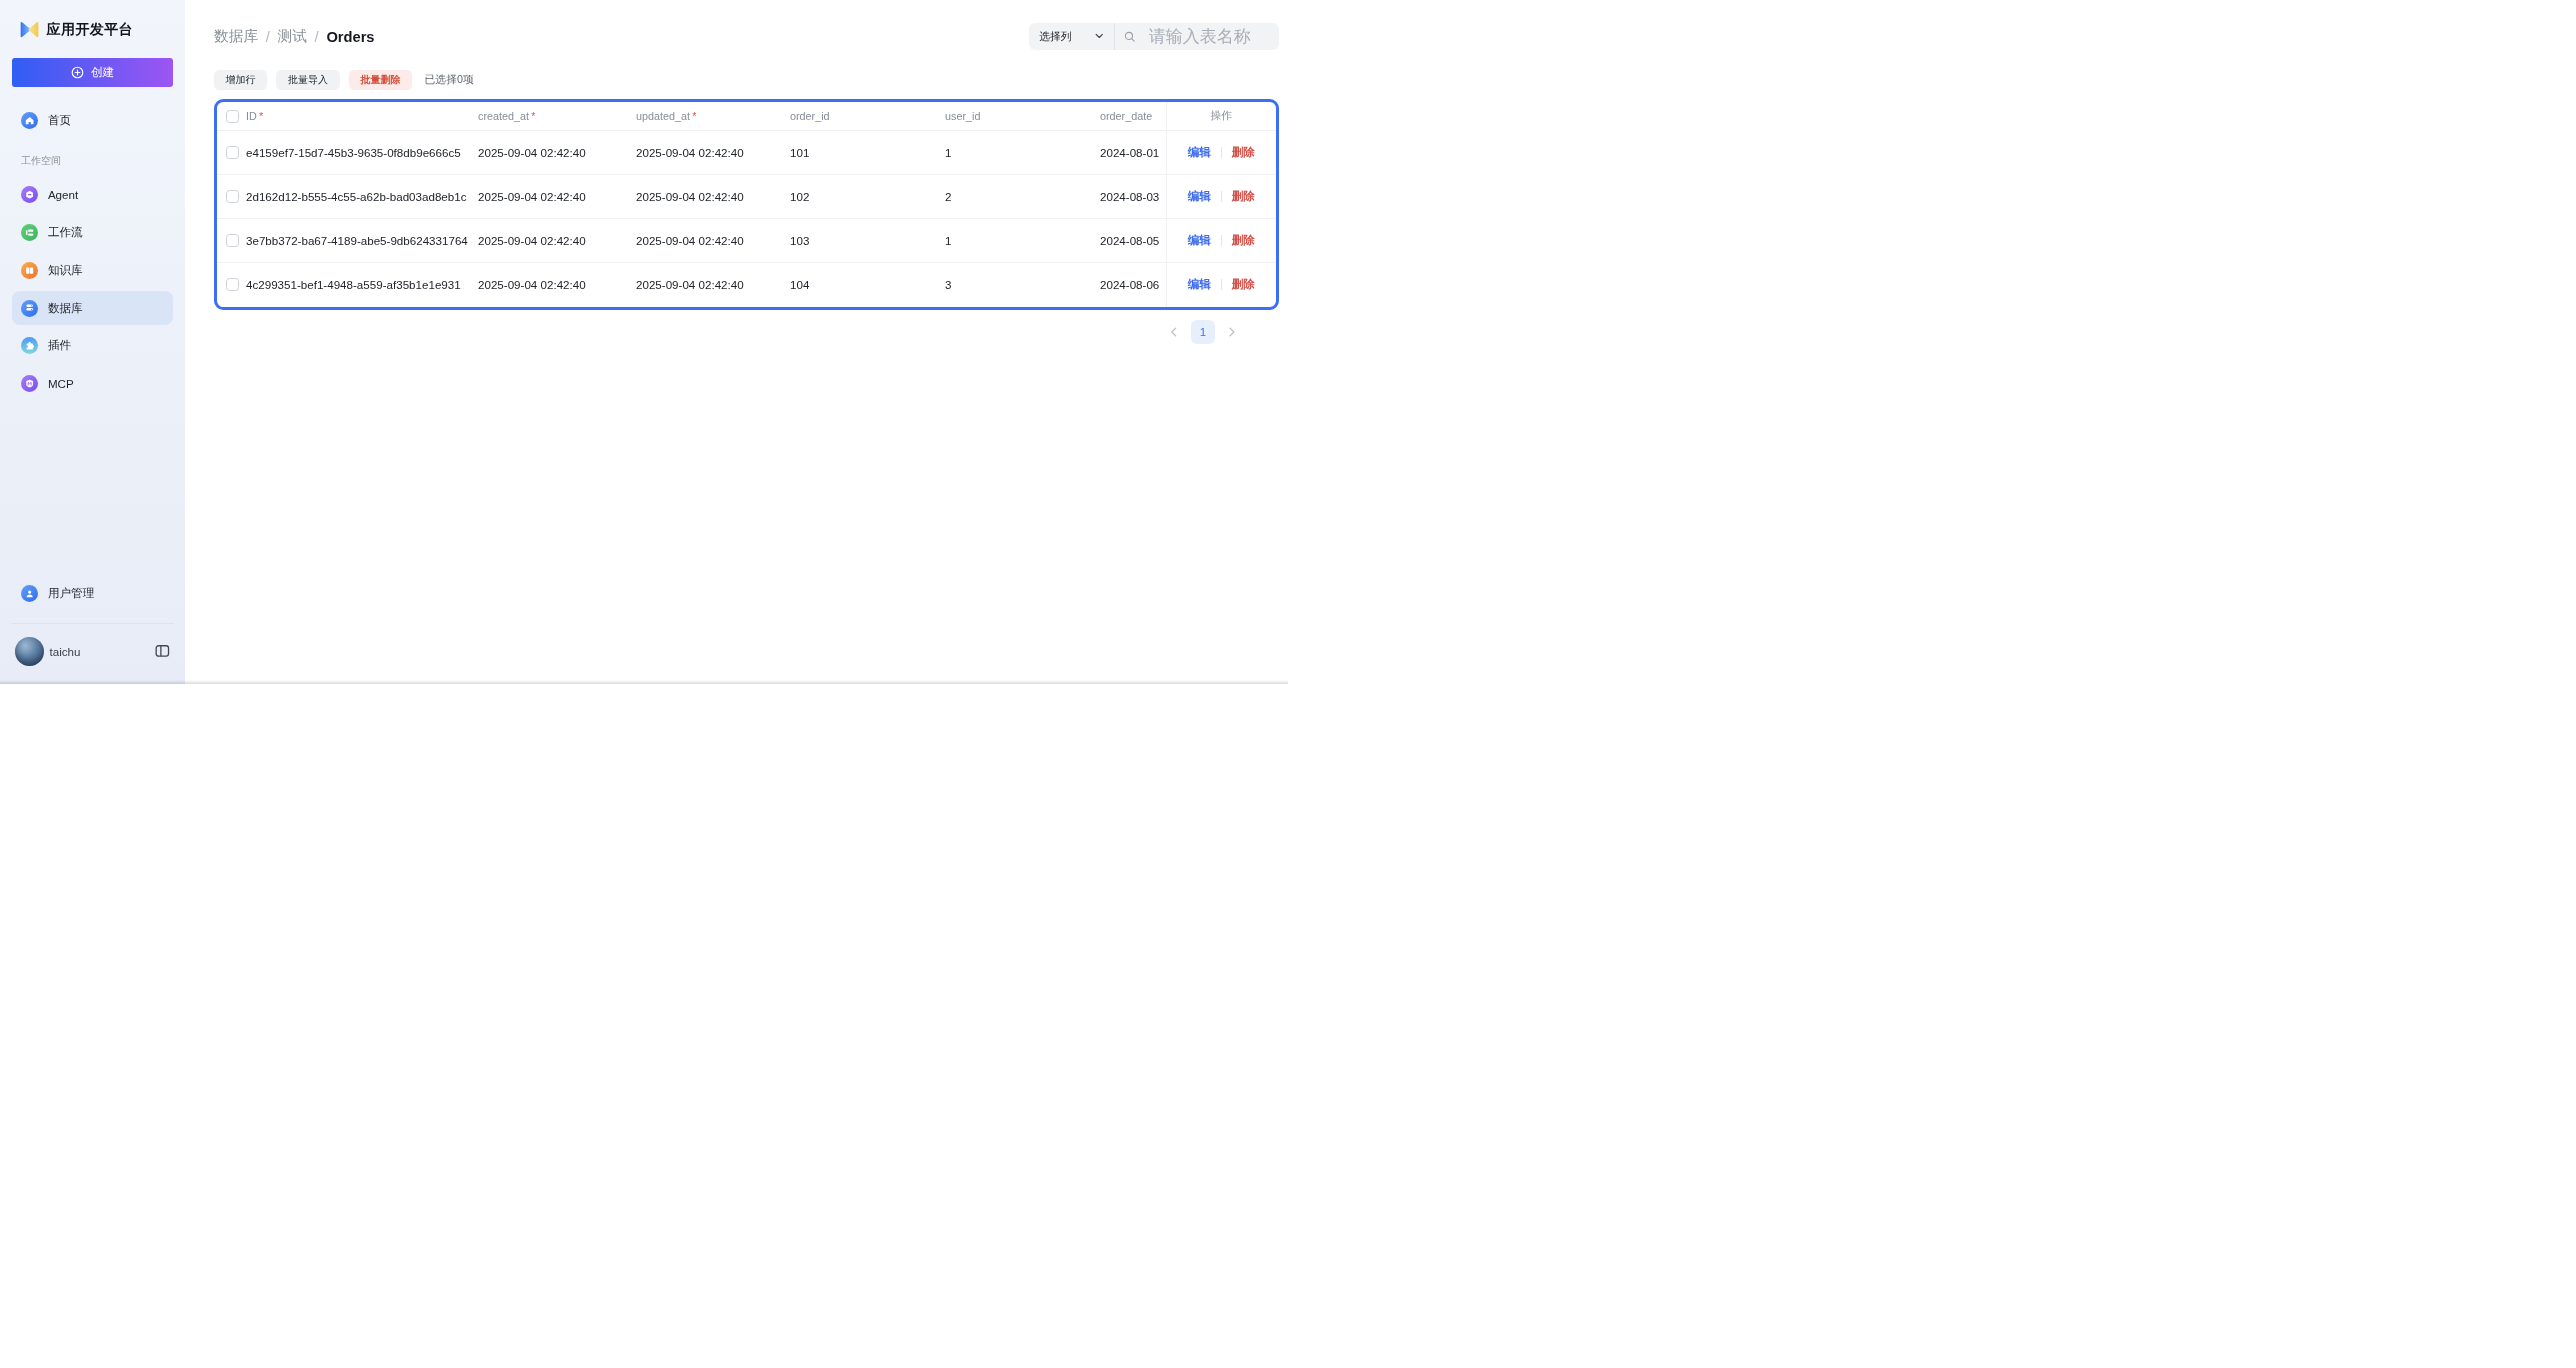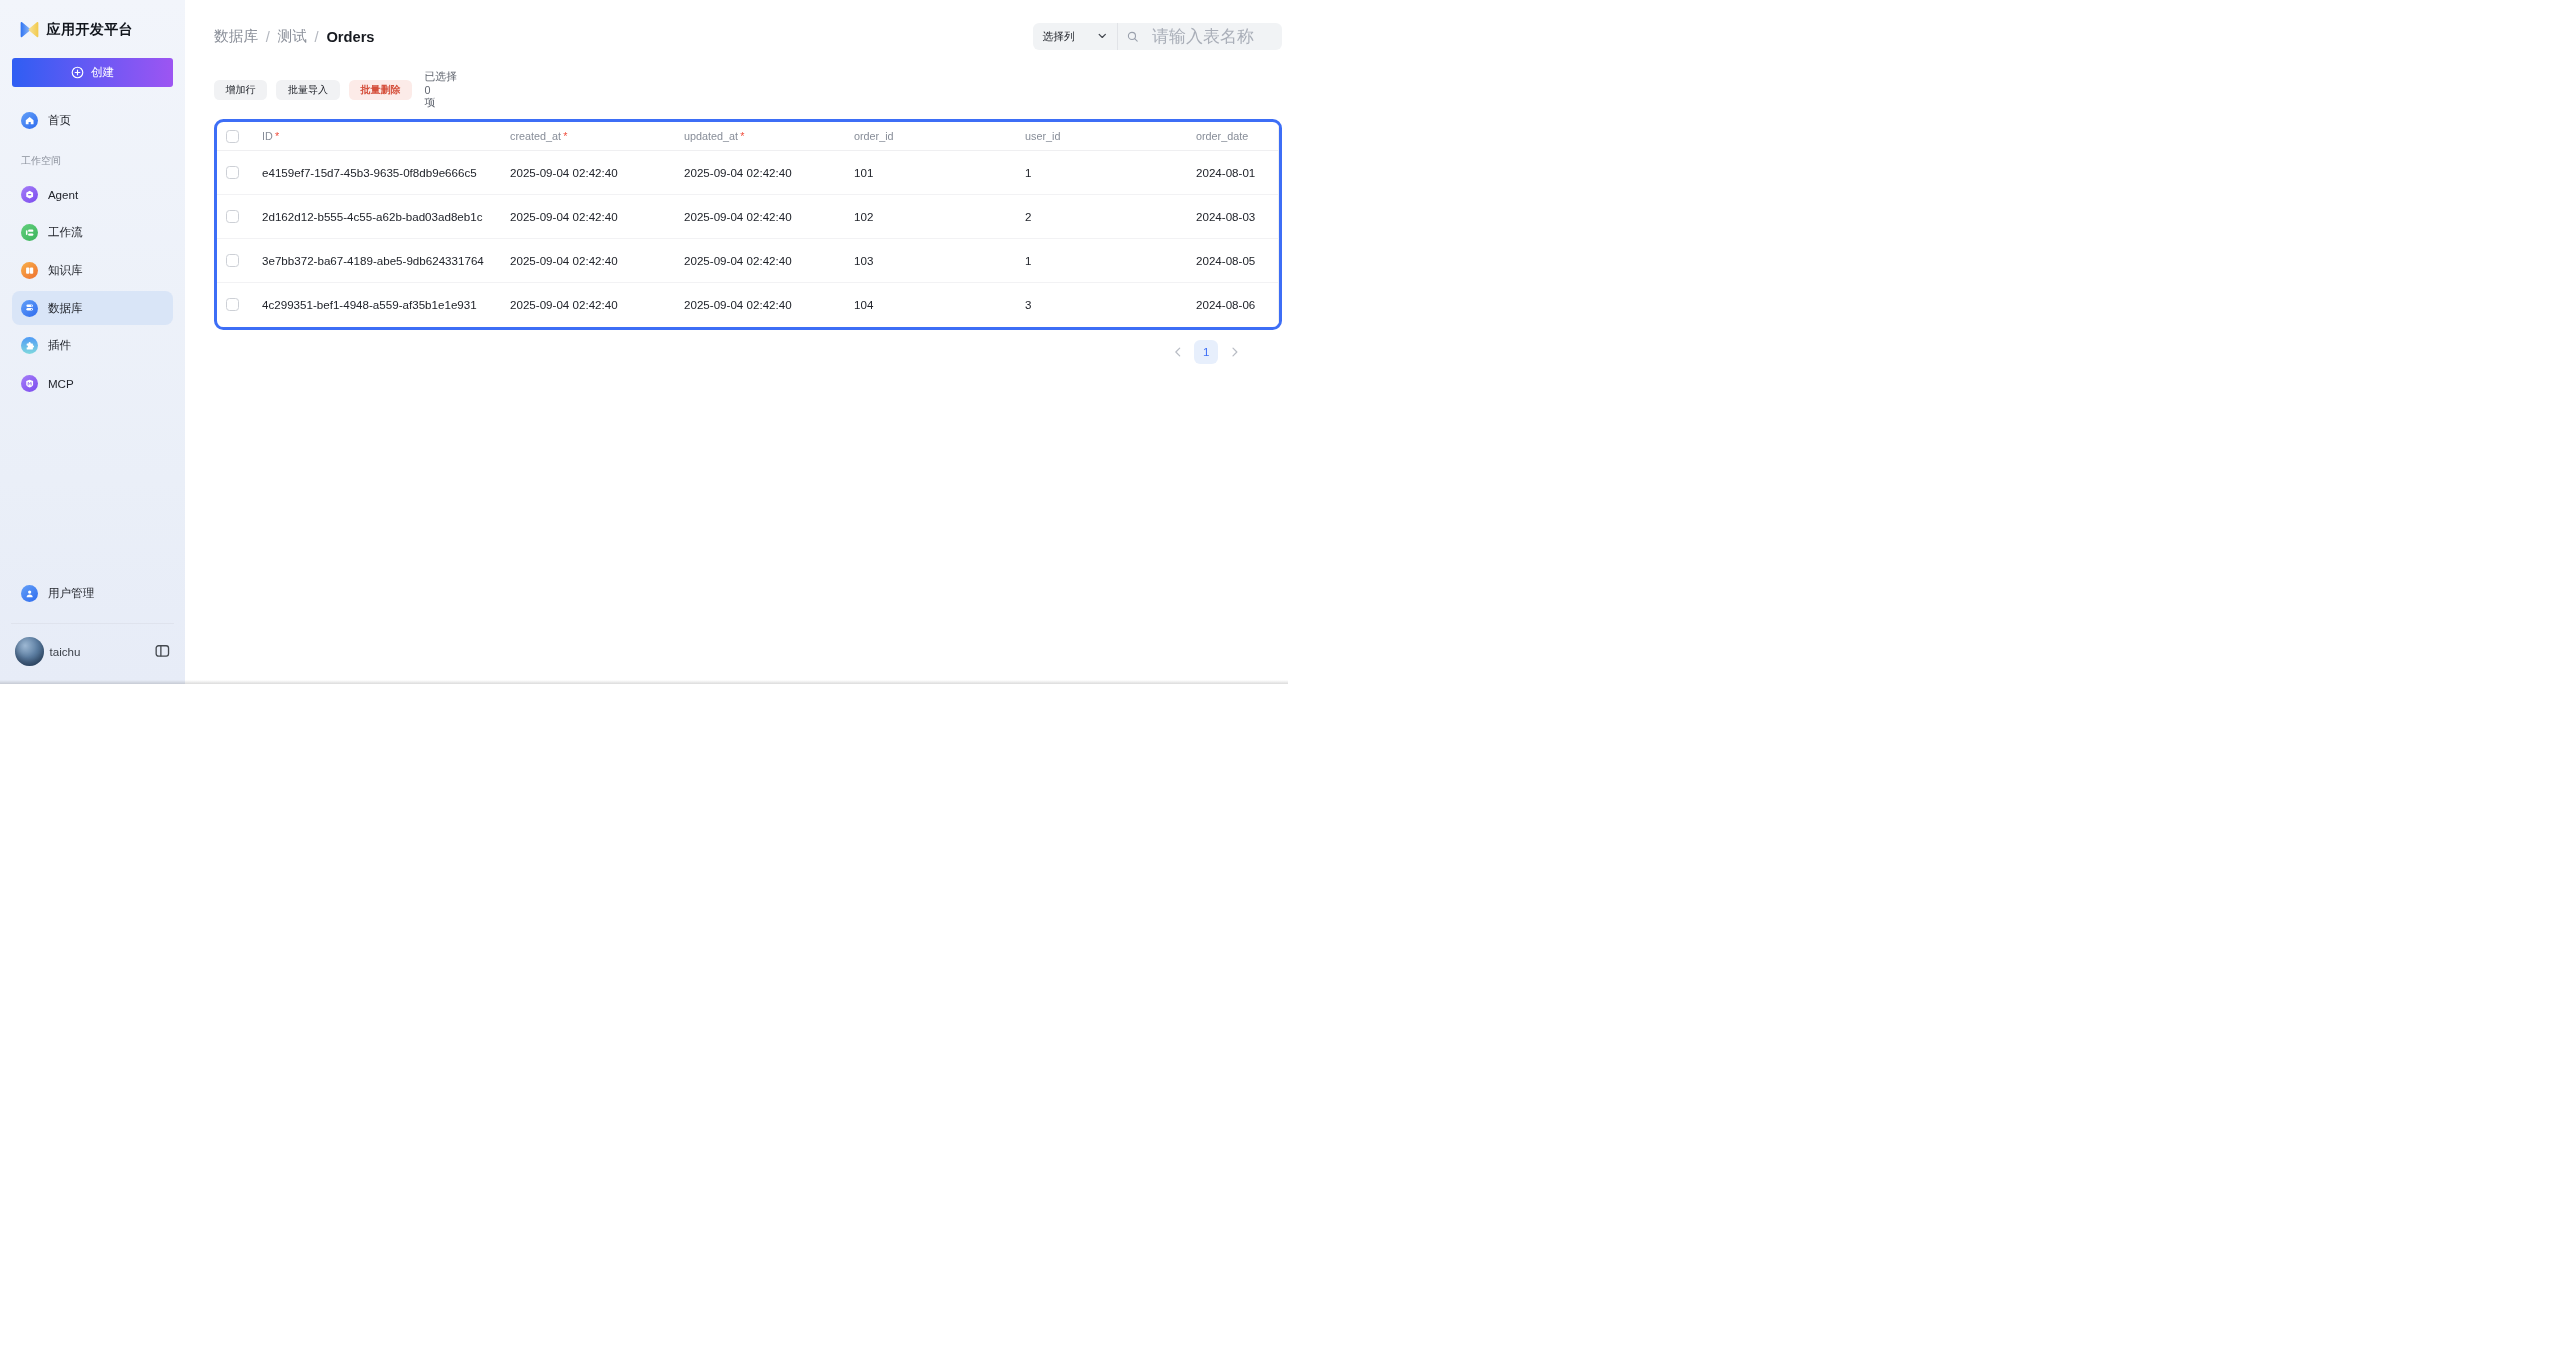--- a/index.html
+++ b/index.html
@@ -39,25 +39,25 @@
   .header-controls { display:flex; align-items:center; height:27px; background:#f1f3f5; border-radius:6.2px; overflow:hidden; }
   .col-select { display:flex; align-items:center; gap:23px; padding:0 10.8px 0 10px; height:100%; cursor:pointer; font-size:10.8px; color:#23262d; }
   .ctrl-divider { width:0.8px; height:27px; background:#e1e3e7; }
   .search-box { display:flex; align-items:center; gap:6.2px; padding:0 9.3px; height:100%; width:164px; }
   .search-box input { border:none; outline:none; background:transparent; font-size:17px; color:#23262d; width:116px; font-family:Liberation Sans, sans-serif;text-align:center; }
   .search-box input::placeholder { color:#a9aeb8; }
 
   .toolbar { display:flex; align-items:center; gap:9.3px; margin-top:20px; }
   .tbtn { height:20px; padding:0 11.6px; border:none; border-radius:5.4px; background:#f1f2f4; color:#23262d; font-size:10px; cursor:pointer; font-family:Liberation Mono, monospace; }
   .tbtn.danger { background:#fcebe8; color:#d5503c; font-weight:700; }
-  .selected-info { font-size:10.8px; color:#5f646e; margin-left:3.1px; display:flex;flex-direction:column; }
+  .selected-info { font-size:10.8px; color:#5f646e; margin-left:3.1px; display:flex; }
 
   
   .table-wrap { margin-top:8.5px; border:3.9px solid #3d6ef6; border-radius:9.3px; background:#fff; overflow:hidden; }
-  .trow { display:grid; grid-template-columns:29px 232px 158px 154px 155px 155px 66px 1fr; align-items:center;gap:16px; }
+  .trow { display:grid; grid-template-columns:29px 232px 158px 154px 155px 155px 66px 1fr; align-items:center; }
   .thead { height:29px; font-size:10.8px; color:#878d98; border-bottom:0.8px solid #efeff1; }
   .tbody-row { height:44px; font-size:11.6px; color:#21242b; border-bottom:0.8px solid #f2f2f4; }
   .tbody-row:last-child { border-bottom:none; }
   .tcell { white-space:nowrap; overflow:hidden; padding-right:6.2px; }
   .cell-check { display:flex; justify-content:flex-start; padding-left:9.3px; overflow:visible; }
   .checkbox { width:13px; height:13px; border:1.2px solid #cdd0d6; border-radius:3.5px; background:#fff; cursor:pointer; display:inline-block; }
   .req { color:#f04f3e; margin-left:2.3px; }
   .ops-head { border-left:0.8px solid #f0f0f2; height:29px; display:flex; align-items:center; justify-content:center; padding-right:0; }
   .ops-cell { border-left:0.8px solid #f0f0f2; height:44px; display:flex; align-items:center; justify-content:center; gap:10px; padding-right:0; }
   .link-edit { color:#3d6bf0; font-weight:600; font-size:11.6px; cursor:pointer; }

